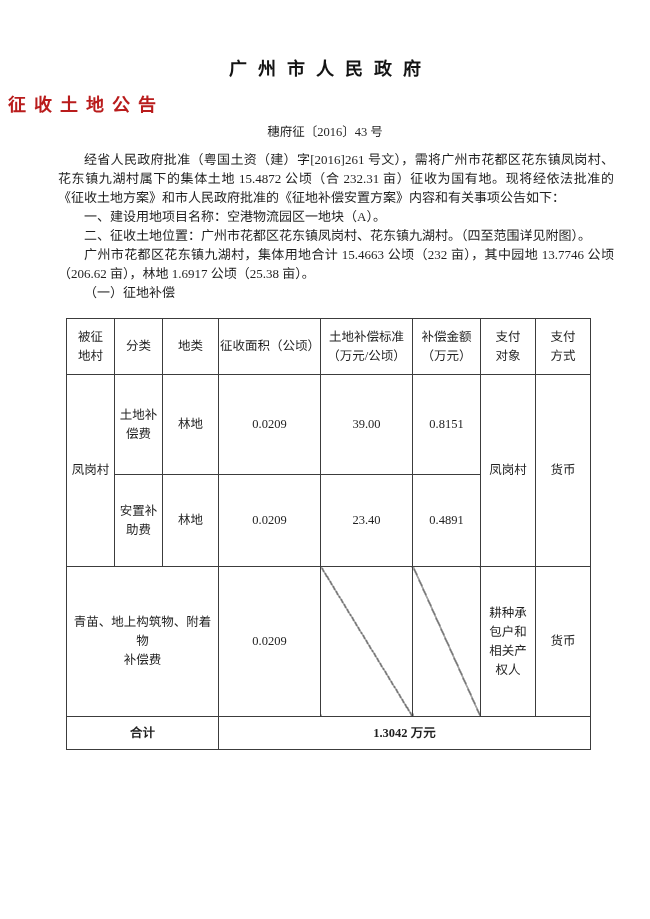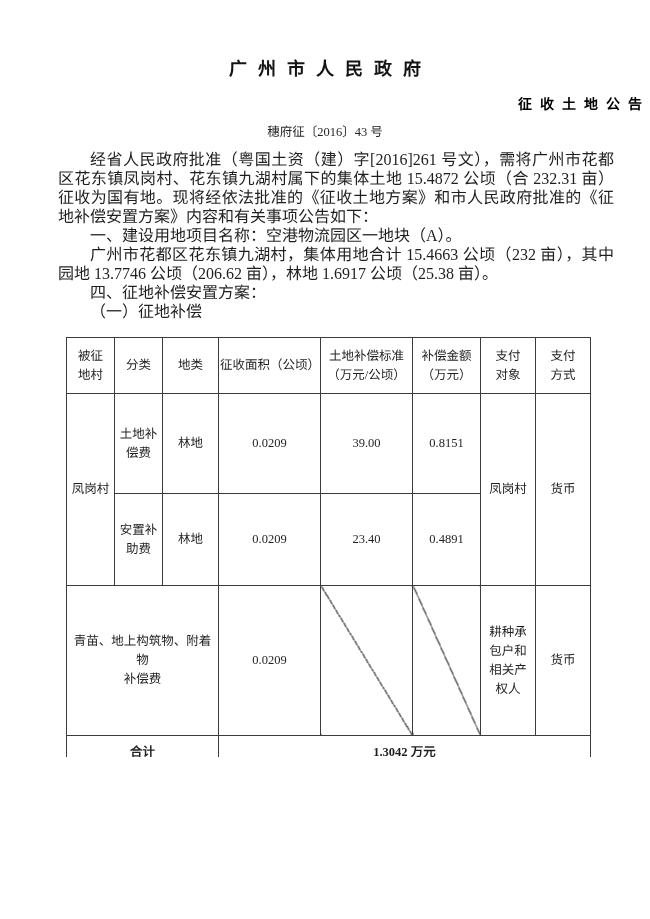--- a/index.html
+++ b/index.html
@@ -18,36 +18,36 @@
     margin-left:-58px; margin-right:-36px;
     text-align:center;
     font-size:18px; font-weight:bold;
     letter-spacing:11px; text-indent:11px;
     line-height:22px;
     color:#141414;
   }
   .title-sub{
     margin-left:-58px; margin-right:-36px;
     margin-top:14px;
-    text-align:right;
-    font-size:14px; font-weight:bold;
+    text-align:left;
+    font-size:18px; font-weight:bold;
     letter-spacing:8px; text-indent:8px;
     line-height:22px;
-    color:#000000;
+    color:#b91c1c;
   }
   .doc-number{
     margin-left:-58px; margin-right:-36px;
     margin-top:8px;
     text-align:center;
     font-size:12.5px;
     line-height:16px;
   }
   .body-text{
     margin-top:10px;
-    font-size:16px;
+    font-size:13px;
     line-height:19px;
     text-align:justify;
   }
   .body-text p{ text-indent:2em; }
   table.doc-table{
     margin-top:16px;
     margin-left:8px;
     width:524px;
     border-collapse:collapse;
     table-layout:fixed;
@@ -81,22 +81,22 @@
 
 <div class="page">
 
   <div class="title-main">广州市人民政府</div>
   <div class="title-sub">征收土地公告</div>
   <div class="doc-number">穗府征〔2016〕43 号</div>
 
   <div class="body-text">
     <p>经省人民政府批准（粤国土资（建）字[2016]261 号文），需将广州市花都区花东镇凤岗村、花东镇九湖村属下的集体土地 15.4872 公顷（合 232.31 亩）征收为国有地。现将经依法批准的《征收土地方案》和市人民政府批准的《征地补偿安置方案》内容和有关事项公告如下：</p>
     <p>一、建设用地项目名称：空港物流园区一地块（A）。</p>
+    <p>二、征收土地位置：广州市花都区花东镇凤岗村、花东镇九湖村。（四至范围详见附图）。</p>
     <p>广州市花都区花东镇九湖村，集体用地合计 15.4663 公顷（232 亩），其中园地 13.7746 公顷（206.62 亩），林地 1.6917 公顷（25.38 亩）。</p>
-    <p>四、征地补偿安置方案：</p>
     <p>（一）征地补偿</p>
   </div>
 
   <table class="doc-table">
     <colgroup>
       <col style="width:48px">
         <col style="width:48px">
         <col style="width:56px">
         <col style="width:102px">
       <col style="width:92px">

